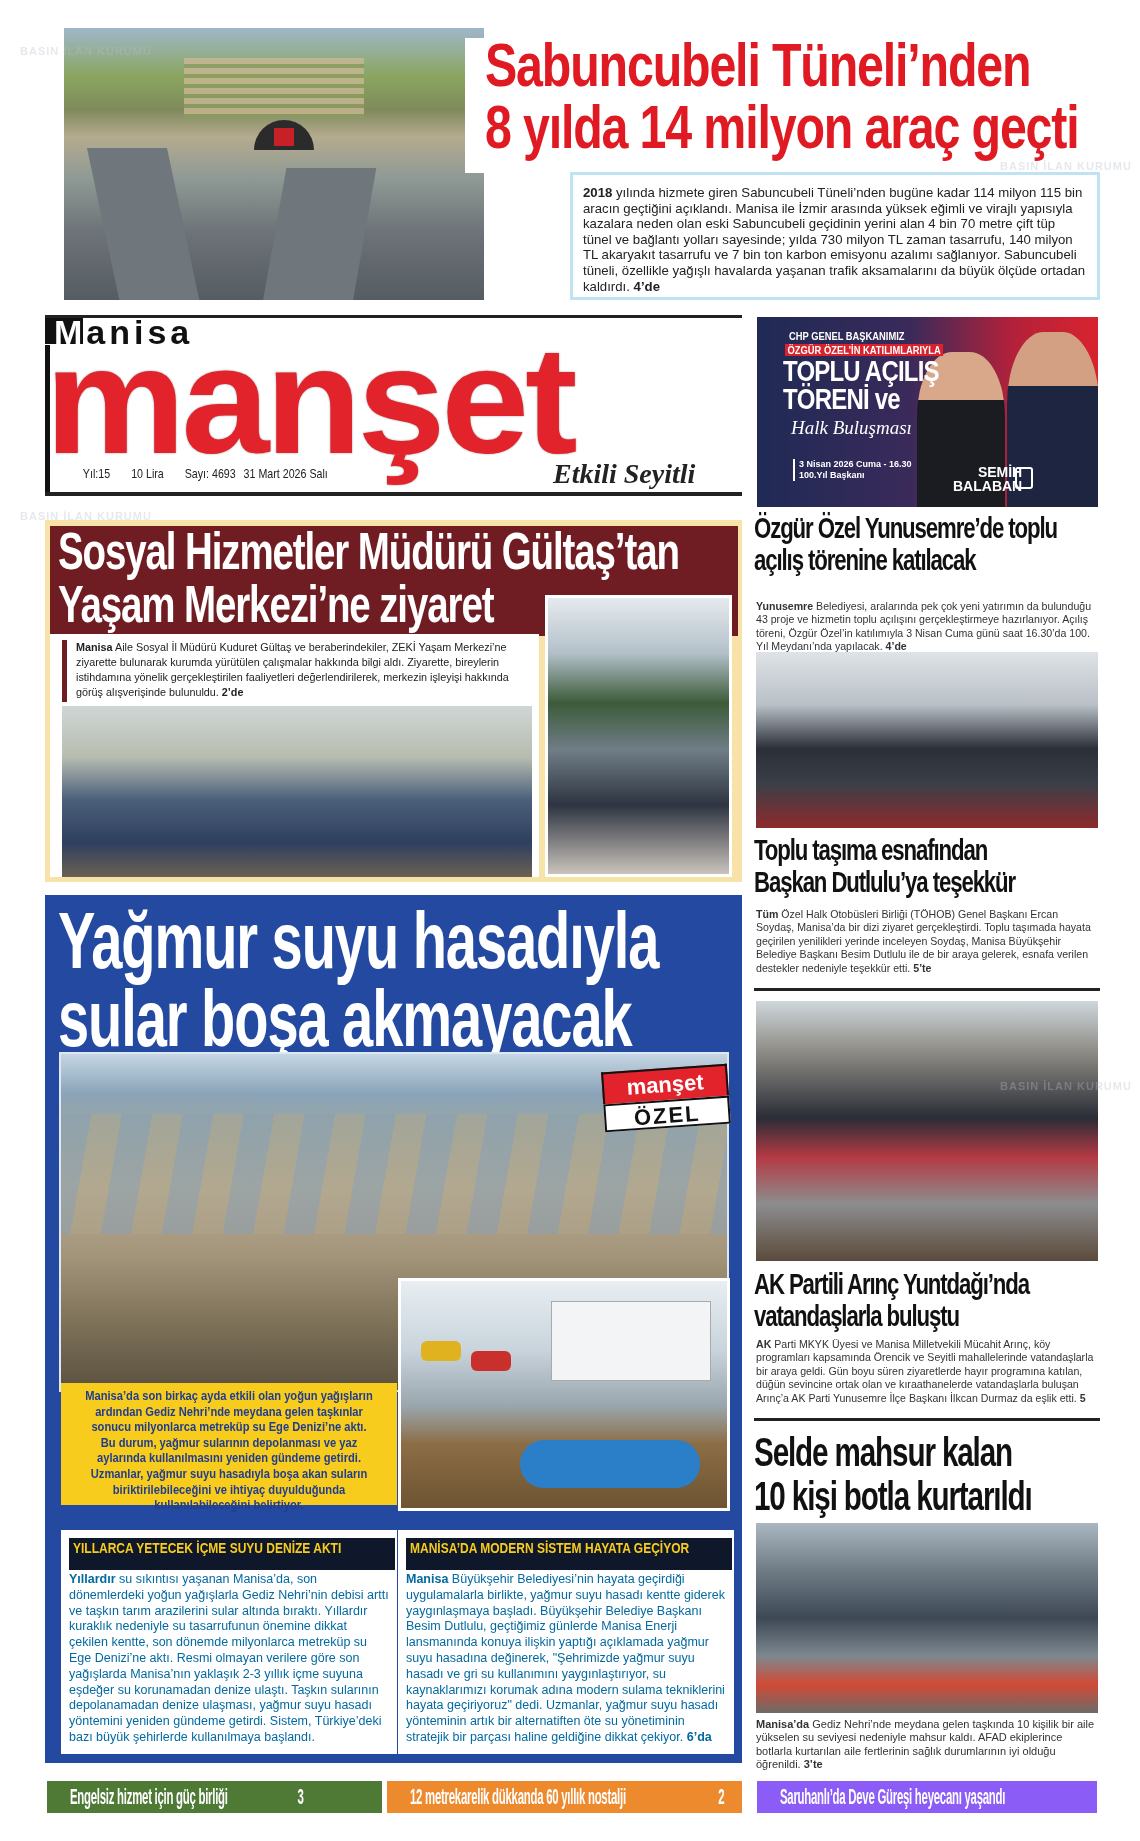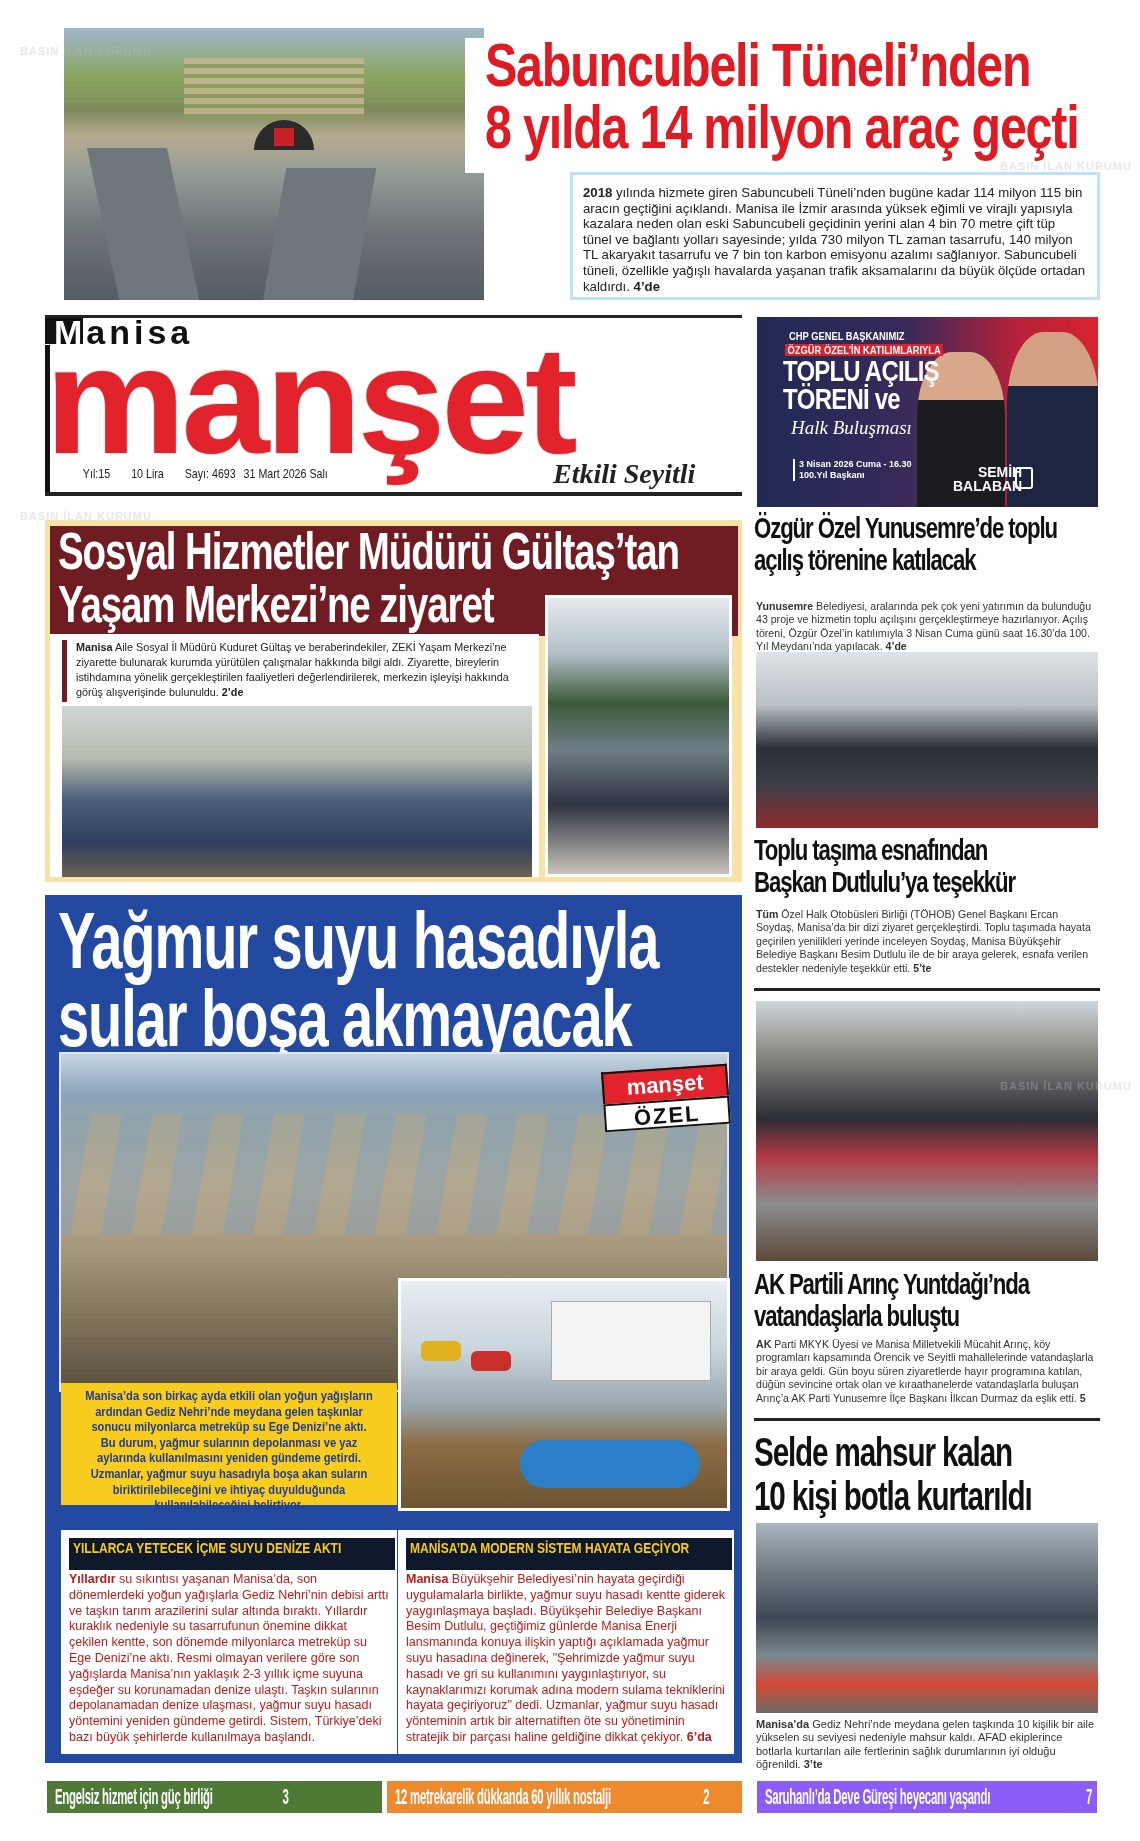--- a/index.html
+++ b/index.html
@@ -61,29 +61,29 @@
 #yag-diagram{left:398px;top:1278px;width:332px;height:233px;background:linear-gradient(180deg,#e8eef2 0%,#c9d4dc 30%,#9aa6ad 55%,#8b6d45 72%,#6e5433 100%);border:3px solid #fff}
 #yag-tank{left:520px;top:1440px;width:180px;height:48px;border-radius:24px;background:#2b7fc8}
 #yag-badge{left:603px;top:1068px;width:126px;height:60px;transform:rotate(-4deg)}
 #yag-badge .top{background:#e3232b;color:#fff;font-size:22px;font-weight:bold;text-align:center;height:32px;line-height:30px;border:2px solid #111;border-bottom:none}
 #yag-badge .bot{background:#fff;color:#111;font-size:22px;font-weight:bold;text-align:center;height:28px;line-height:28px;border:2px solid #111;letter-spacing:2px}
 #yag-summary{left:61px;top:1383px;width:336px;height:122px;background:#f7cc1c;padding:6px 8px}
 #yag-summary div{font-size:12.4px;line-height:15.6px;color:#223d8f;font-weight:bold;text-align:center;transform:scaleX(.9)}
 .yag-col{position:absolute;top:1530px;width:336px;height:224px;background:#fff;padding:8px 8px 0 8px}
 .yag-col .kicker{background:#0f172a;color:#f7cc1c;font-size:15px;font-weight:bold;height:32px;line-height:20px;padding-left:4px;white-space:nowrap;overflow:hidden;margin-right:-6px}
 .yag-col .kicker span{display:inline-block;transform:scaleX(.8);transform-origin:left}
-.yag-col .txt{font-size:12.5px;line-height:15.8px;color:#b91c1c;margin-top:2px}
+.yag-col .txt{font-size:12.5px;line-height:15.8px;color:#0369a1;margin-top:2px}
 
 
 #rp1{left:756px;top:652px;width:342px;height:176px;background:linear-gradient(180deg,#dfe3e7 0%,#b9c0c6 30%,#2b2f38 55%,#3b3f48 75%,#8e2a2c 100%)}
 #rp2{left:756px;top:1001px;width:342px;height:260px;background:linear-gradient(180deg,#cfd7dc 0%,#8c8a83 20%,#2a2d36 45%,#b43a44 60%,#8c8d8e 78%,#5b4a3b 100%)}
 #rp3{left:756px;top:1523px;width:342px;height:190px;background:linear-gradient(180deg,#aab7c1 0%,#6f7c86 25%,#3d4854 50%,#7d8890 70%,#d14a35 85%,#6d6b68 100%)}
 
 
-.strip{position:absolute;top:1781px;height:32px;color:#fff;font-size:22px;line-height:32px;font-weight:bold;white-space:nowrap;overflow:hidden;padding-left:8px}
+.strip{position:absolute;top:1781px;height:32px;color:#fff;font-size:22px;line-height:32px;font-weight:bold;white-space:nowrap;overflow:hidden;padding-left:23px}
 .strip span{display:inline-block;transform:scaleX(.72);transform-origin:left center;letter-spacing:-.5px}
 
 .wm{position:absolute;color:rgba(180,190,200,.35);font-size:11px;font-weight:bold;letter-spacing:1px;pointer-events:none}
 </style>
 </head>
 <body>
 
 <div id="top-photo" class="photo">
   <div class="road" style="left:40px;top:120px;width:80px;height:160px;transform:skewX(12deg)"></div>
   <div class="road" style="left:210px;top:140px;width:90px;height:140px;transform:skewX(-10deg)"></div>

